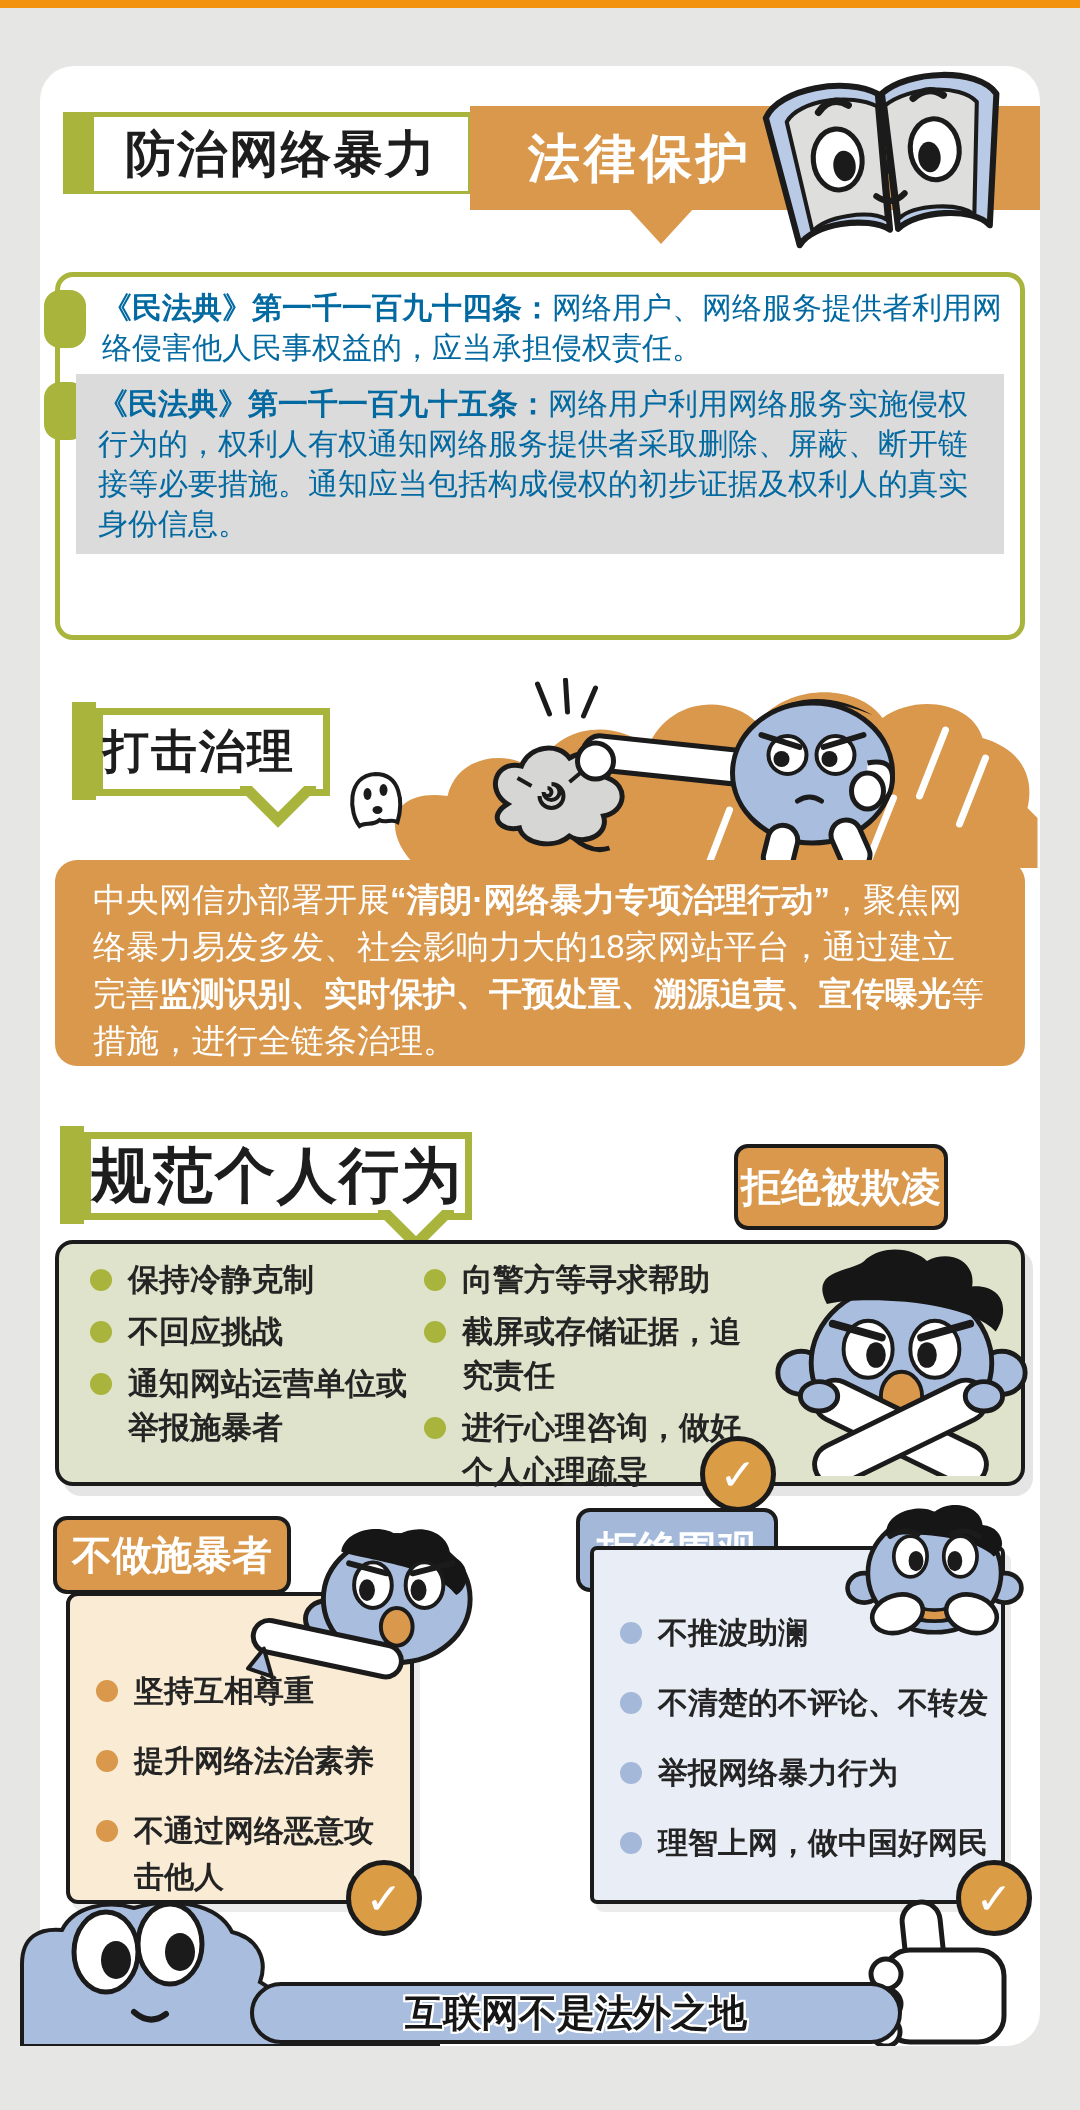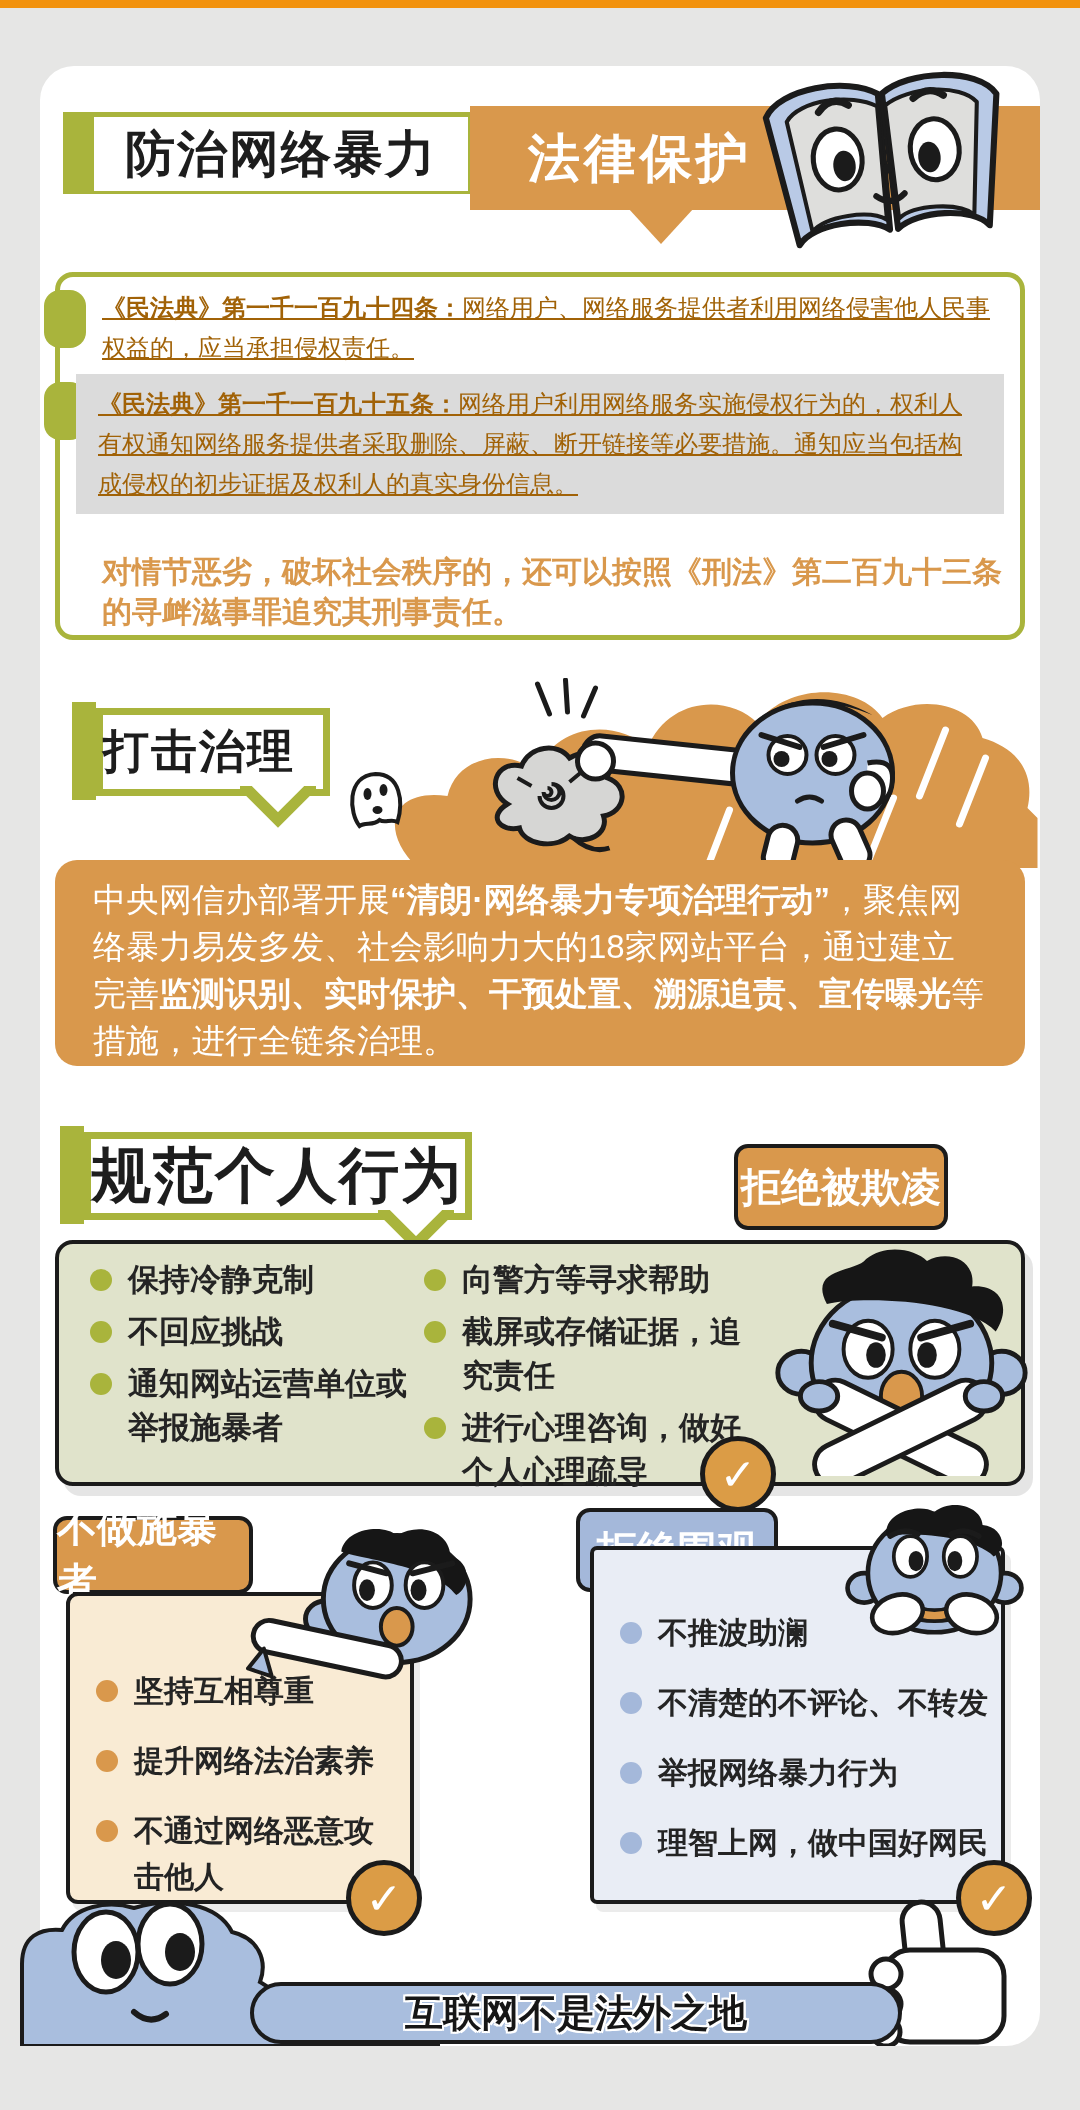--- a/index.html
+++ b/index.html
@@ -16,21 +16,21 @@
   #hA-banner{left:470px;top:106px;width:570px;height:104px;background:#D9984C;}
   #hA-box{left:94px;top:117px;width:374px;height:74px;background:#fff;display:flex;align-items:center;justify-content:center;}
   #hA-box span{font-size:50px;font-weight:900;color:#1d1d1d;letter-spacing:2px;}
   #hA-ribbon{left:470px;top:124px;width:340px;text-align:center;font-size:52px;font-weight:900;color:#fff;letter-spacing:4px;}
   #hA-tri{left:628px;top:208px;width:0;height:0;border-left:33px solid transparent;border-right:33px solid transparent;border-top:36px solid #D9984C;}
 
   
   #lawbox{left:55px;top:272px;width:970px;height:368px;border:5px solid #A9B43C;border-radius:18px;background:#fff;box-sizing:border-box;}
   .tab{left:44px;width:42px;height:58px;background:#A9B43C;border-radius:16px;}
   #tab1{top:290px;} #tab2{top:382px;}
-  .lawtext{font-size:24px;line-height:40px;color:#a16207;font-weight:500;text-decoration:underline;}
+  .lawtext{font-size:30px;line-height:40px;color:#0369a1;font-weight:500;}
   .lawlead{font-weight:900;}
   #law1{left:102px;top:288px;width:906px;}
   #law2wrap{left:76px;top:374px;width:928px;background:#DBDBDB;box-sizing:border-box;padding:10px 22px;}
   #lawnote{left:102px;top:552px;width:906px;font-size:30px;line-height:40px;font-weight:800;color:#D9984C;}
 
   
   .sec-bar{width:24px;height:98px;background:#A9B43C;}
   .sec-box{background:#fff;border:7px solid #A9B43C;box-sizing:border-box;display:flex;align-items:center;justify-content:flex-start;}
   .sec-box span{font-weight:900;color:#1d1d1d;letter-spacing:2px;}
   #hB-bar{left:72px;top:702px;} #hB-box{left:96px;top:708px;width:234px;height:88px;} #hB-box span{font-size:46px;}
@@ -39,21 +39,21 @@
   #hC-chev{left:378px;top:1210px;}
 
   
   #campaign{left:55px;top:860px;width:970px;height:206px;background:#D9984C;border-radius:22px;box-sizing:border-box;padding:16px 38px 0 38px;}
   #campaign .txt{font-size:33px;line-height:47px;color:#fff;font-weight:500;}
   #campaign .rich-bold{font-weight:900;}
 
   
   .badge{box-sizing:border-box;border:4px solid #1b1b1b;border-radius:14px;display:flex;align-items:center;justify-content:center;color:#fff;font-weight:900;}
   #badge-victim{left:734px;top:1144px;width:214px;height:86px;background:#D9984C;font-size:40px;}
-  #badge-abuser{left:53px;top:1516px;width:200px;height:78px;background:#D9984C;font-size:40px;}
+  #badge-abuser{left:53px;top:1516px;width:238px;height:78px;background:#D9984C;font-size:40px;}
   #badge-bystander{left:576px;top:1508px;width:202px;height:84px;background:#A4B8DA;font-size:40px;}
 
   
   #sagebox{left:55px;top:1240px;width:970px;height:246px;background:#E0E3CB;border:4px solid #1b1b1b;border-radius:18px;box-shadow:8px 10px 0 rgba(0,0,0,0.10);box-sizing:border-box;}
   #leftbox{left:66px;top:1592px;width:348px;height:312px;background:#F9EBD4;border:4px solid #1b1b1b;border-radius:12px;box-shadow:6px 8px 0 rgba(0,0,0,0.08);box-sizing:border-box;padding:72px 14px 0 26px;}
   #rightbox{left:590px;top:1546px;width:415px;height:358px;background:#E9EDF5;border:4px solid #1b1b1b;border-radius:7px;box-shadow:6px 8px 0 rgba(0,0,0,0.08);box-sizing:border-box;padding:60px 10px 0 26px;}
   .col{font-size:31px;line-height:44px;}
   #col-left{left:90px;top:1258px;width:324px;}
   #col-right{left:424px;top:1258px;width:334px;}
   .b-item{position:relative;padding-left:38px;margin-bottom:8px;font-weight:600;color:#242424;}
@@ -110,21 +110,20 @@
   <div class="abs tab" id="tab1"></div>
   <div class="abs tab" id="tab2"></div>
   <p class="abs lawtext" id="law1" style="margin:0;">
     <span class="lawlead">《民法典》第一千一百九十四条：</span><span>网络用户、网络服务提供者利用网络侵害他人民事权益的，应当承担侵权责任。</span>
   </p>
   <div class="abs" id="law2wrap">
     <p class="lawtext" style="margin:0;">
       <span class="lawlead">《民法典》第一千一百九十五条：</span><span>网络用户利用网络服务实施侵权行为的，权利人有权通知网络服务提供者采取删除、屏蔽、断开链接等必要措施。通知应当包括构成侵权的初步证据及权利人的真实身份信息。</span>
     </p>
   </div>
-  <p class="abs" id="lawnote" style="margin:0;">对情节恶劣，破坏社会秩序的，还可以按照《刑法》第二百九十三条的寻衅滋事罪追究其刑事责任。</p>
 
   <div class="abs sec-bar" id="hB-bar"></div>
   <div class="abs sec-box" id="hB-box">
     <span>打击治理</span>
   </div>
   <svg class="abs" id="hB-chev" width="76" height="42" viewBox="0 0 76 42">
     <path d="M6,2 L38,34 L70,2" fill="#fff" stroke="#A9B43C" stroke-width="11" stroke-linecap="square"></path>
   </svg>
 
   <svg class="abs" style="left:295px;top:678px;" width="745" height="190" viewBox="0 0 740 190">

